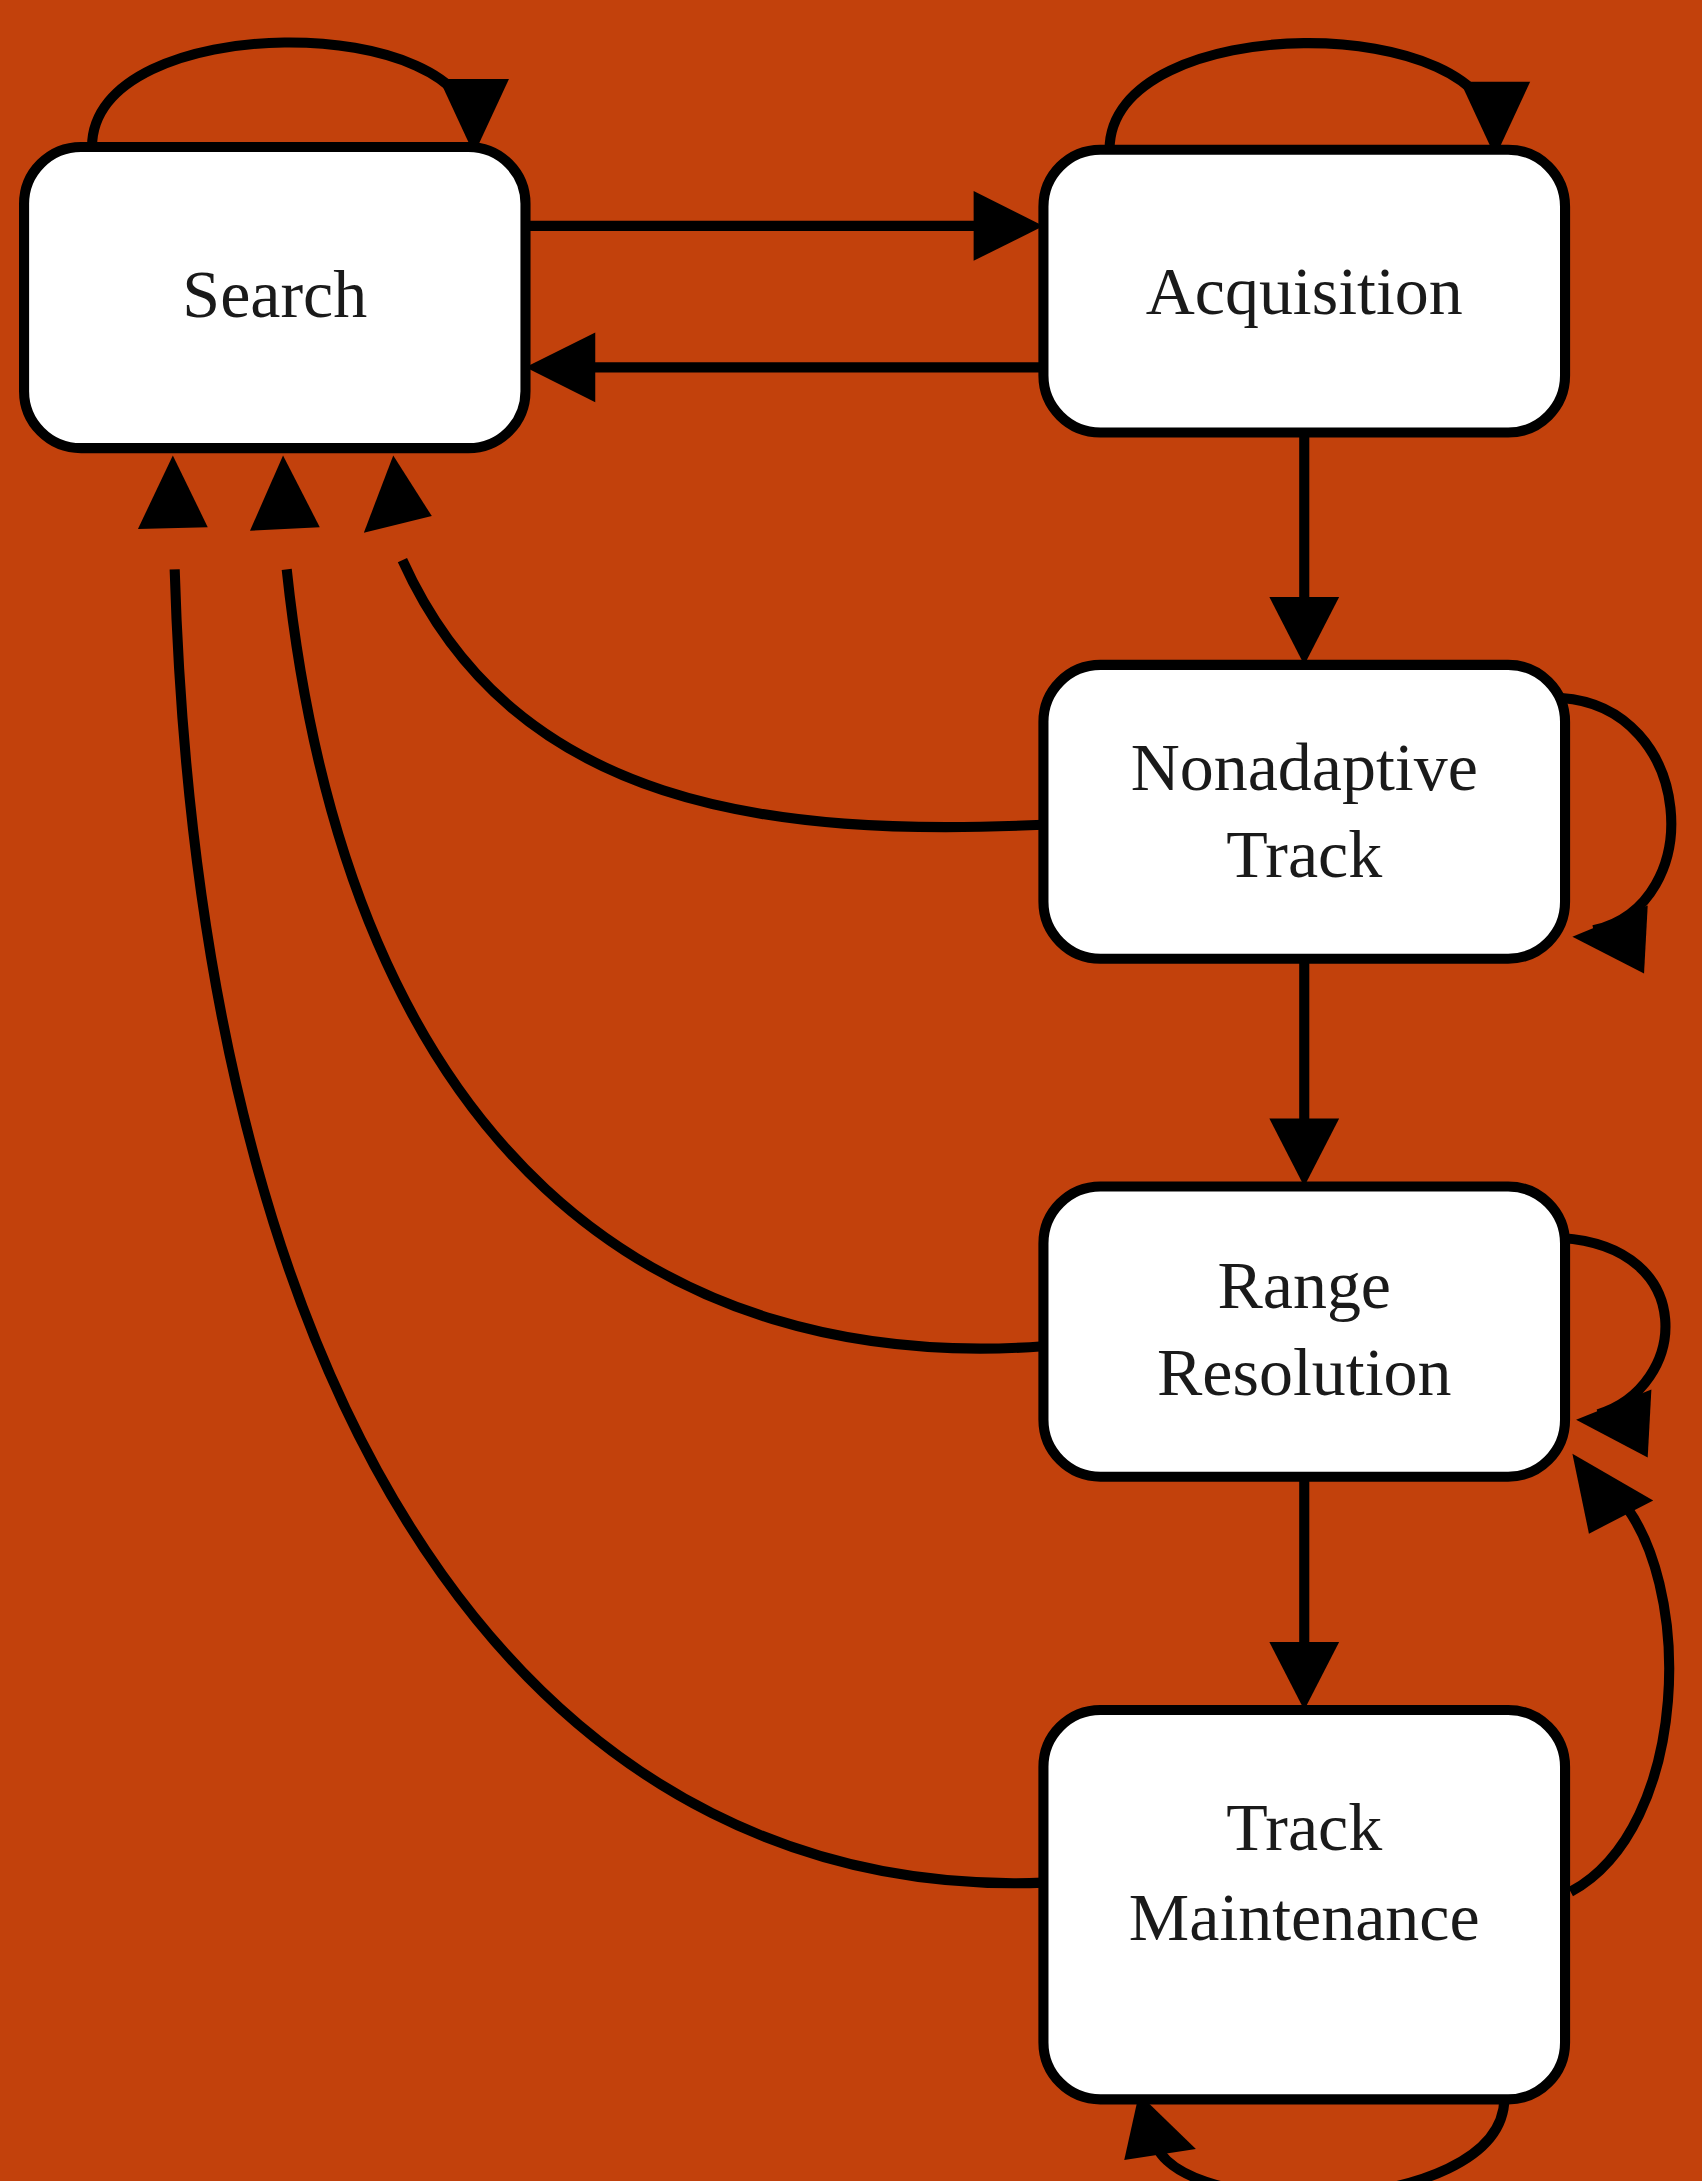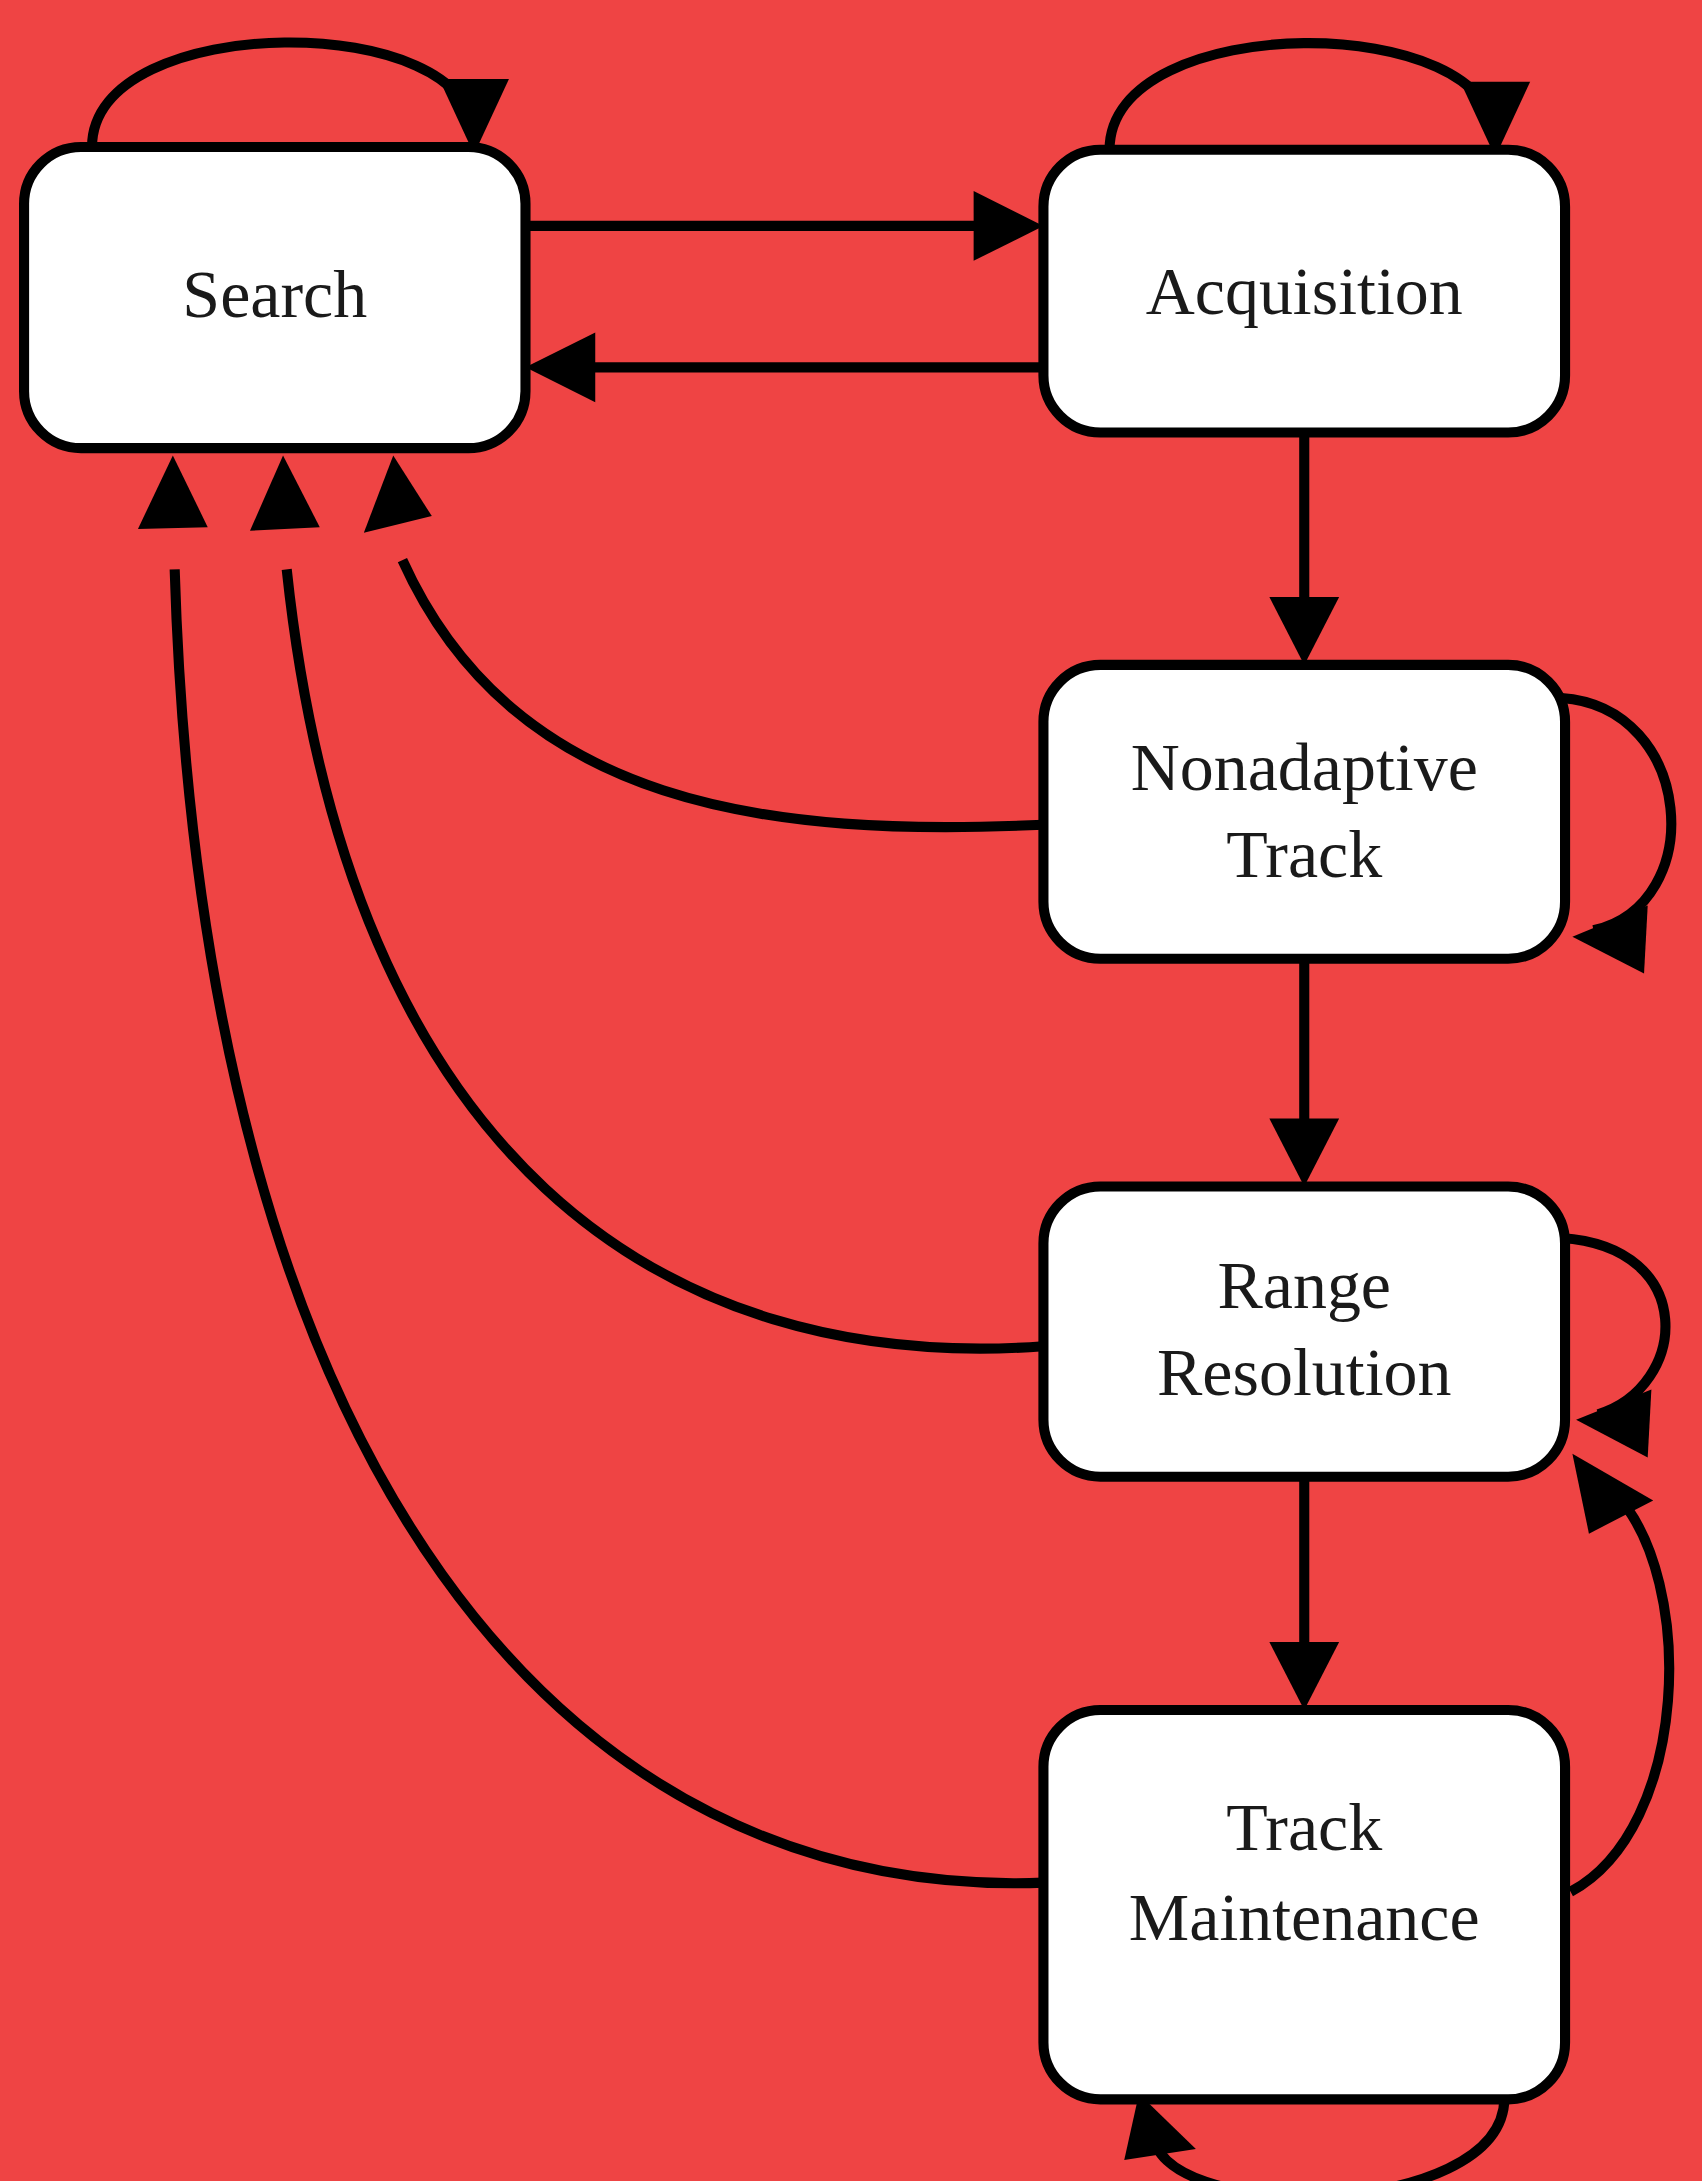--- a/index.html
+++ b/index.html
@@ -8,21 +8,21 @@
     padding: 0;
     background: #ffffff;
   }
   body {
     font-family: "Liberation Serif", "DejaVu Serif", serif;
   }
   #diagram-root {
     position: relative;
     width: 1703px;
     height: 2182px;
-    background: #ef4444;
+    background: #c2410c;
     overflow: hidden;
   }
   svg#diagram-svg {
     position: absolute;
     top: 0;
     left: 0;
     width: 1703px;
     height: 2182px;
     display: block;
   }

